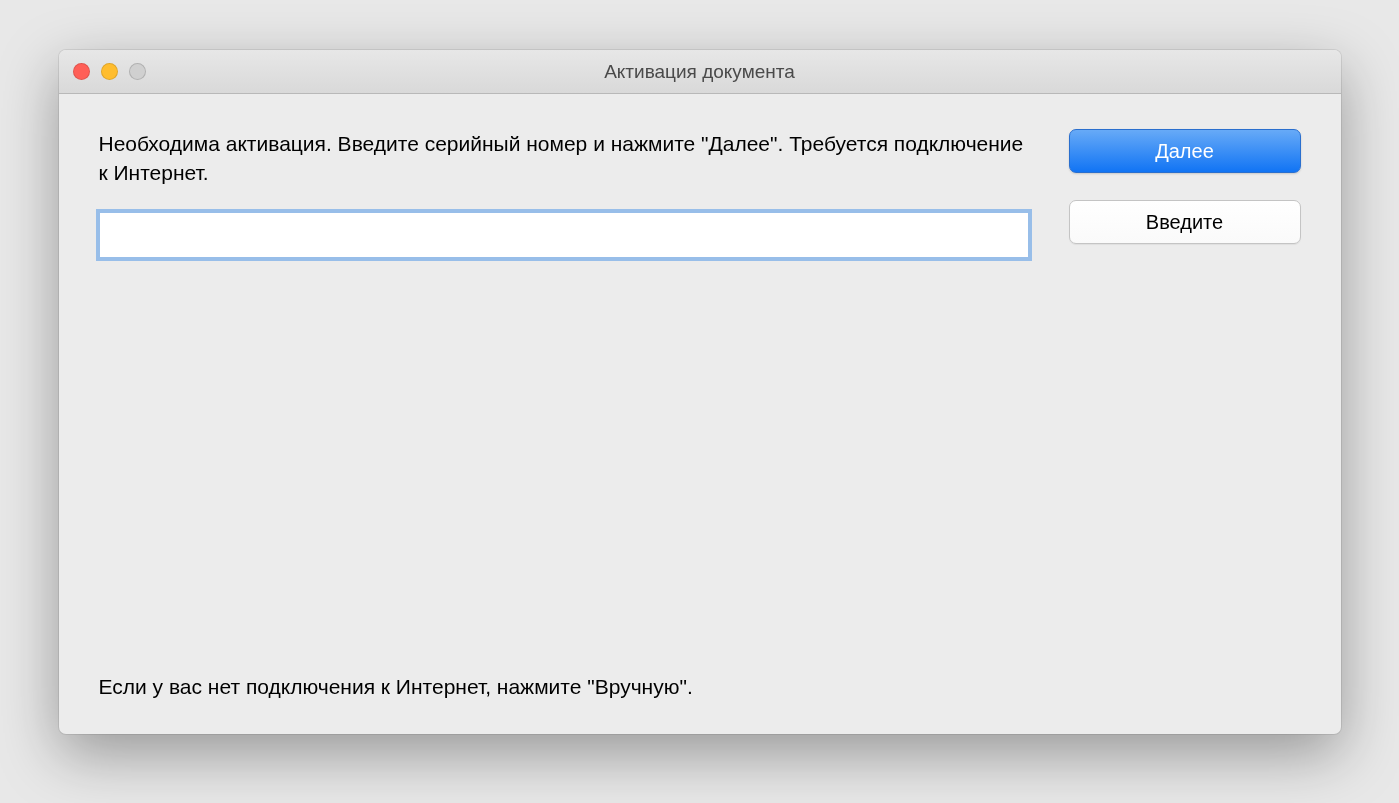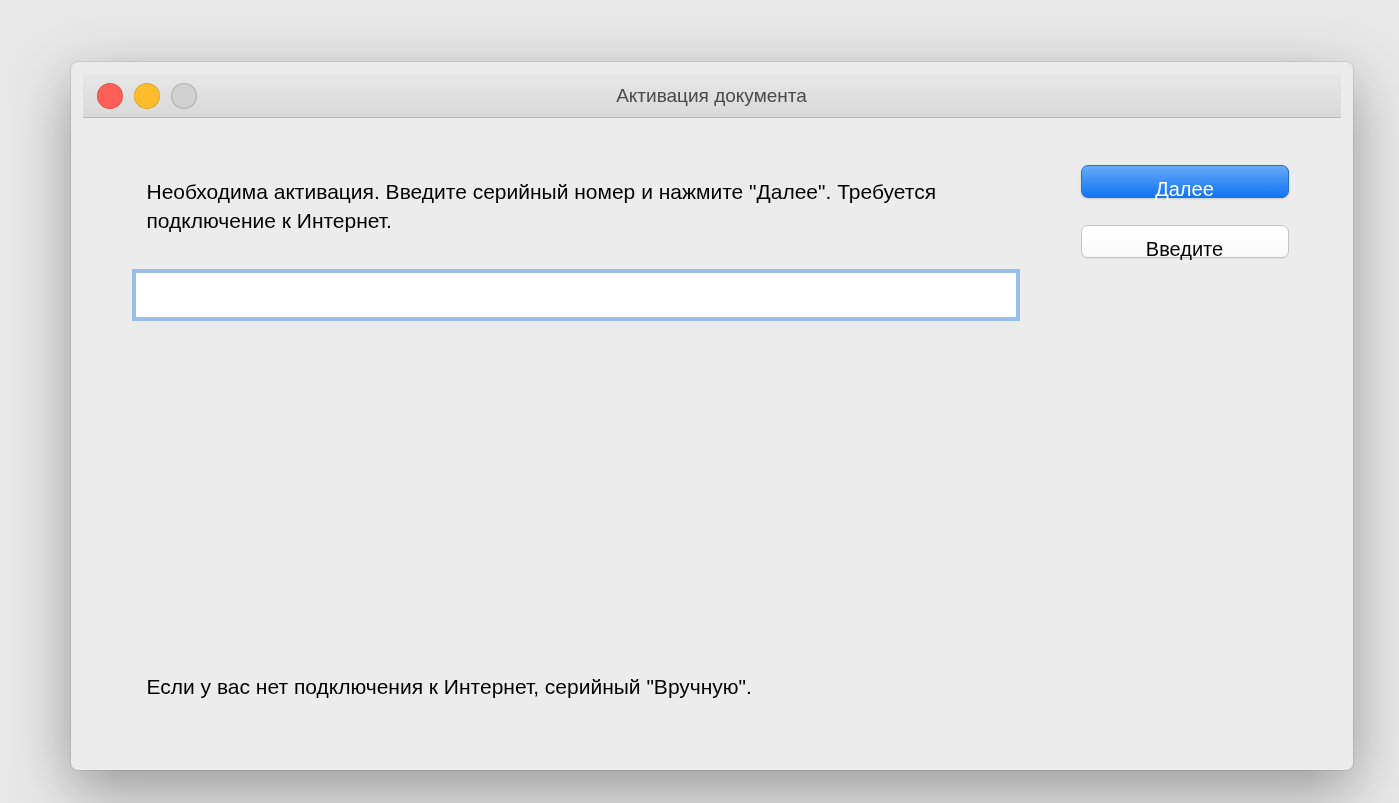--- a/index.html
+++ b/index.html
@@ -1,15 +1,15 @@
 <!DOCTYPE html>
 <html><head>
   <meta charset="utf-8">
   <style>
-    * { margin: 0; padding: 12px; box-sizing: border-box; }
+    * { margin: 0; padding: 0; box-sizing: border-box; }
     body {
       width: 1399px;
       height: 803px;
       background: #e8e8e8;
       font-family: -apple-system, "Helvetica Neue", Helvetica, Arial, sans-serif;
       display: flex;
       align-items: flex-start;
       justify-content: center;
       padding-top: 50px;
     }
@@ -85,21 +85,21 @@
       color: #000;
     }
     .right {
       width: 232px;
       display: flex;
       flex-direction: column;
       gap: 27px;
     }
     .btn {
       width: 100%;
-      height: 33px;
+      height: 44px;
       border-radius: 7px;
       font-size: 20px;
       font-family: inherit;
       cursor: pointer;
       border: 1px solid #c4c4c4;
       background: linear-gradient(to bottom, #ffffff, #fafafa);
       color: #000;
       box-shadow: 0 1px 1px rgba(0,0,0,0.06);
     }
     .btn.primary {
@@ -118,20 +118,20 @@
       <div class="tl close"></div>
       <div class="tl min"></div>
       <div class="tl max"></div>
     </div>
     <div class="title">Активация документа</div>
   </div>
   <div class="content">
     <div class="left">
       <div class="instructions">Необходима активация. Введите серийный номер и нажмите "Далее". Требуется подключение к Интернет.</div>
       <input type="text" class="serial-input" value="" style="">
-      <div class="footer-text">Если у вас нет подключения к Интернет, серийный "Вручную".</div>
+      <div class="footer-text">Если у вас нет подключения к Интернет, нажмите "Вручную".</div>
     </div>
     <div class="right">
       <button class="btn primary">Далее</button>
       <button class="btn">Введите</button>
     </div>
   </div>
 </div>
 
 </body></html>

